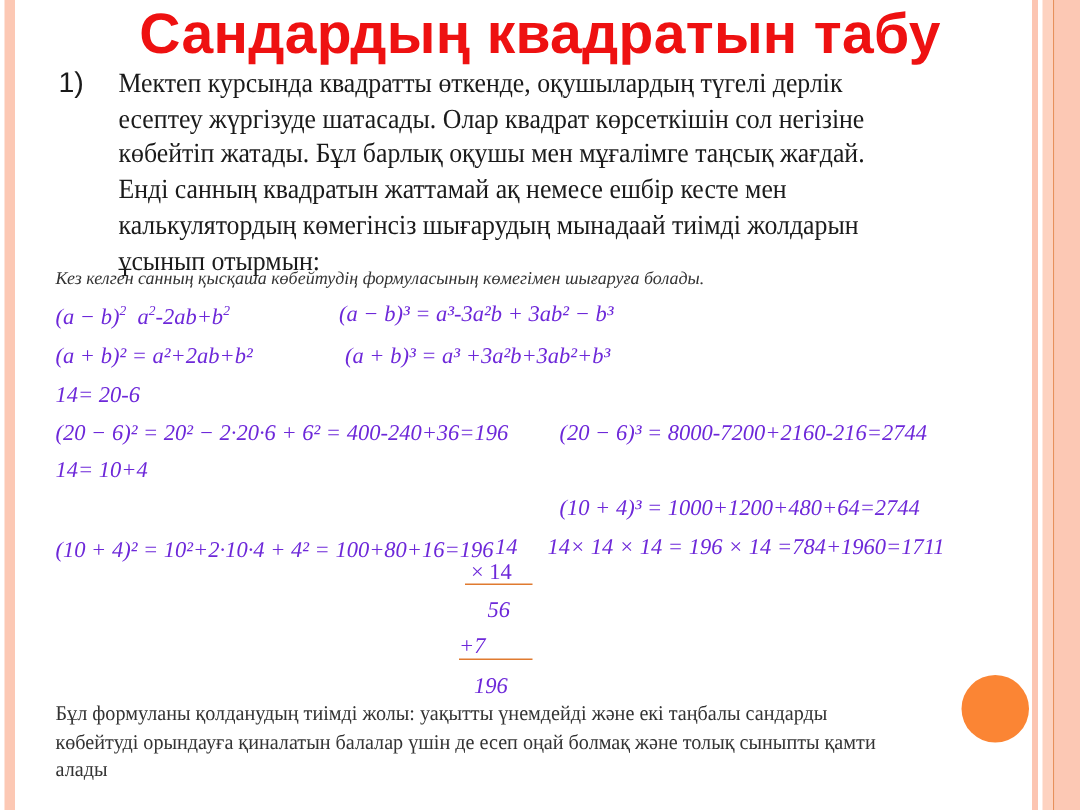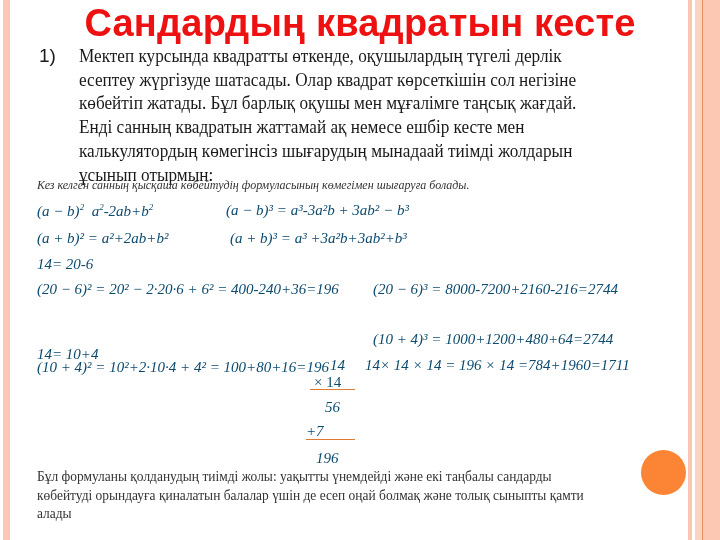--- a/index.html
+++ b/index.html
@@ -6,38 +6,38 @@
   body { width:720px; height:540px; position:relative; background:#ffffff; overflow:hidden;
          font-family:"Liberation Serif", serif; color:#1a1a1a; }
   .bar { position:absolute; top:0; height:540px; }
   .title { position:absolute; left:0; width:720px; top:2px; text-align:center;
            font-family:"Liberation Sans", sans-serif; font-weight:bold; font-size:38px; color:#ee1111;
            letter-spacing:0.2px; }
   .num { position:absolute; left:39px; top:45px; font-size:19px; font-family:"Liberation Sans", sans-serif; }
   .para { position:absolute; left:79px; top:45px; width:560px; font-size:18.5px; line-height:23.7px;
           font-family:"Liberation Serif", serif; transform:scaleX(0.93); transform-origin:left top; }
   .para div { white-space:nowrap; }
-  .it { position:absolute; font-style:italic; font-family:"Liberation Serif", serif; font-size:15px; white-space:nowrap; color:#0c4a6e; }
+  .it { position:absolute; font-style:italic; font-family:"Liberation Serif", serif; font-size:15px; white-space:nowrap; color:#6d28d9; }
   sup { font-size:9px; vertical-align:6px; }
   .line { position:absolute; height:1px; background:#e07a30; }
   .foot { position:absolute; left:37px; top:468px; width:600px; font-size:14px; line-height:18.5px;
           font-family:"Liberation Serif", serif; color:#333; transform:scaleX(0.96); transform-origin:left top; }
   .foot div { white-space:nowrap; }
   .circle { position:absolute; left:641px; top:450px; width:45px; height:45px; border-radius:50%; background:#fb8534; }
 </style>
 </head>
 <body>
 
 <div class="bar" style="left:3px;width:7px;background:#fcc8b4;"></div>
 <div class="bar" style="left:688px;width:4px;background:#fcc5b2;"></div>
 <div class="bar" style="left:695px;width:7px;background:#fdd2c0;"></div>
 <div class="bar" style="left:702px;width:1px;background:#e8905c;"></div>
 <div class="bar" style="left:703px;width:17px;background:#fcc8b4;"></div>
 
-<div class="title">Сандардың квадратын кесте</div>
+<div class="title">Сандардың квадратын табу</div>
 
 <div class="num">1)</div>
 <div class="para">
   <div>Мектеп курсында квадратты өткенде, оқушылардың түгелі дерлік</div>
   <div>есептеу жүргізуде шатасады. Олар квадрат көрсеткішін сол негізіне</div>
   <div>көбейтіп жатады. Бұл барлық оқушы мен мұғалімге таңсық жағдай.</div>
   <div>Енді санның квадратын жаттамай ақ немесе ешбір кесте мен</div>
   <div>калькулятордың көмегінсіз шығарудың мынадаай тиімді жолдарын</div>
   <div>ұсынып отырмын:</div>
 </div>
@@ -49,21 +49,21 @@
 </div>
 <div class="it" style="left:226px;top:202px;">(a − b)³ = a³-3a²b + 3ab² − b³</div>
 
 <div class="it" style="left:37px;top:230px;">(a + b)² = a²+2ab+b²</div>
 <div class="it" style="left:230px;top:230px;">(a + b)³ = a³ +3a²b+3ab²+b³</div>
 
 <div class="it" style="left:37px;top:256px;">14= 20-6</div>
 <div class="it" style="left:37px;top:281px;">(20 − 6)² = 20² − 2·20·6 + 6² = 400-240+36=196</div>
 <div class="it" style="left:373px;top:281px;text-align:right;">(20 − 6)³ = 8000-7200+2160-216=2744</div>
 
-<div class="it" style="left:37px;top:306px;margin-top:40px;">14= 10+4</div>
+<div class="it" style="left:37px;top:306px;">14= 10+4</div>
 <div class="it" style="left:37px;top:331px;margin-top:28px;">(10 + 4)² = 10²+2·10·4 + 4² = 100+80+16=196</div>
 <div class="it" style="left:373px;top:331px;">(10 + 4)³ = 1000+1200+480+64=2744</div>
 
 <div class="it" style="left:330px;top:357px;">14</div>
 <div class="it" style="left:314px;top:374px;font-style:normal;">× 14</div>
 <div class="line" style="left:310px;top:389px;width:45px;"></div>
 <div class="it" style="left:325px;top:399px;">56</div>
 <div class="it" style="left:306px;top:423px;">+7</div>
 <div class="line" style="left:306px;top:439px;width:49px;"></div>
 <div class="it" style="left:316px;top:450px;">196</div>

